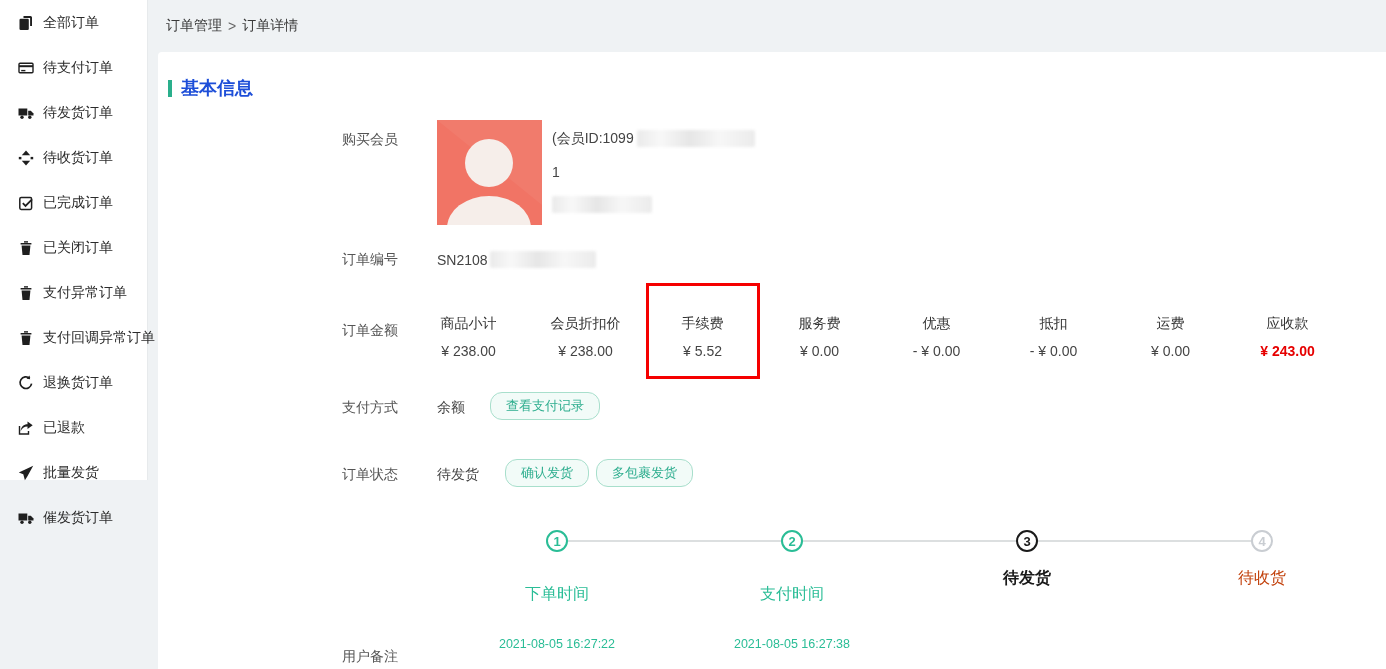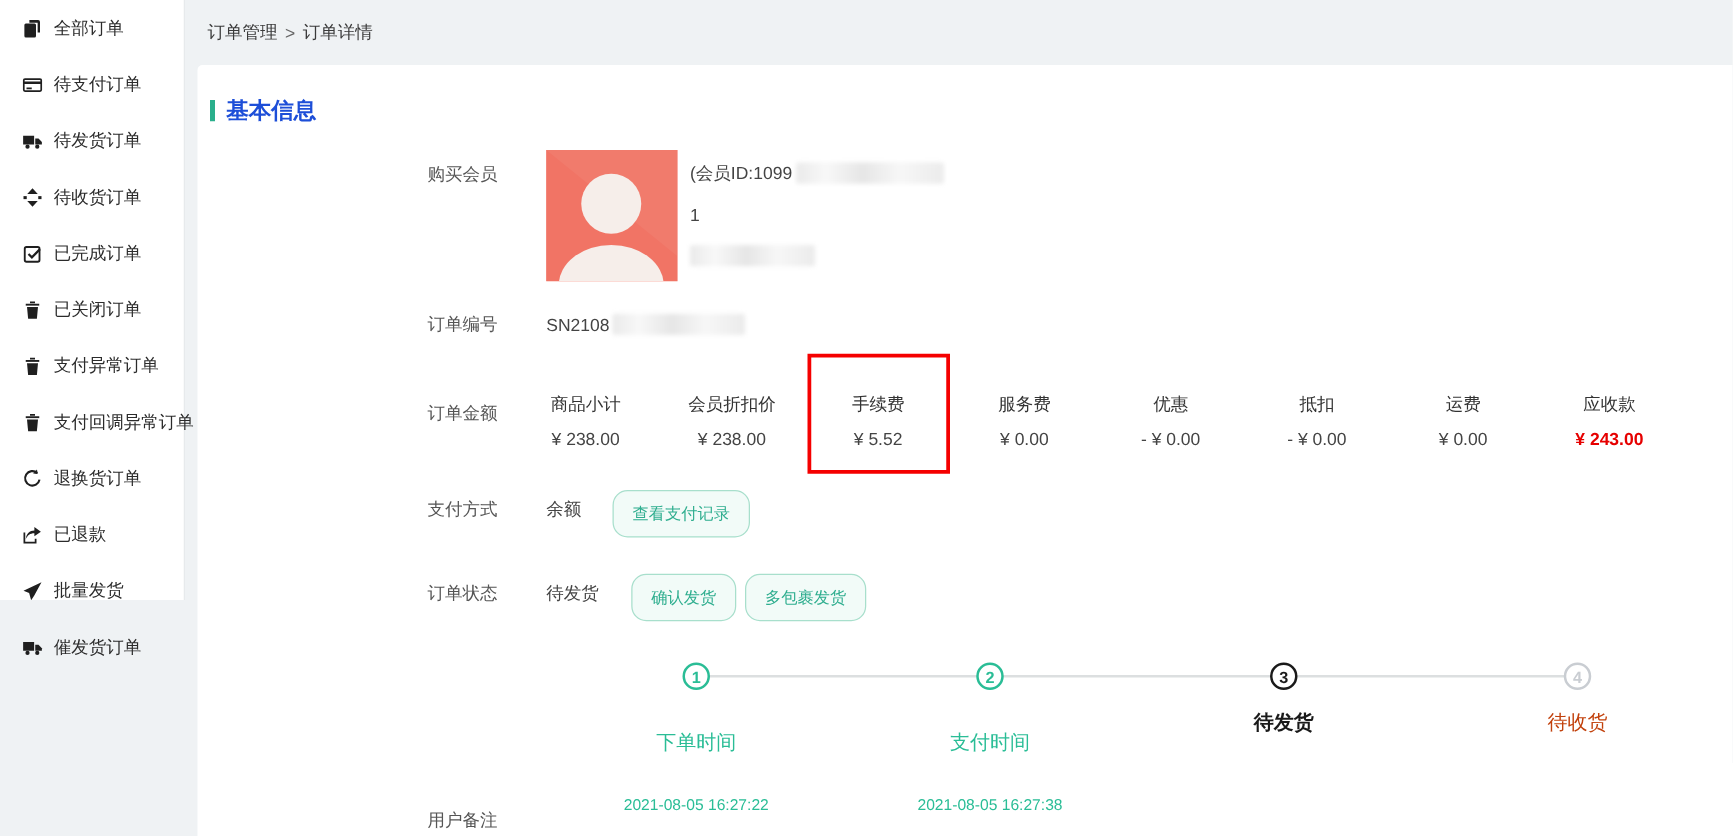--- a/index.html
+++ b/index.html
@@ -46,21 +46,21 @@
   .amount-cols { position:absolute; left:252px; top:262px; display:flex; }
   .amount-col { width:117px; text-align:center; }
   .amount-col .name { font-size:14px; color:#333; line-height:18px; margin-bottom:10px; }
   .amount-col .val  { font-size:14px; color:#444; line-height:18px; }
   .amount-col .val.red { color:#e60000; font-weight:bold; }
   .highlight-box { position:absolute; left:488px; top:231px; width:114px; height:96px;
     border:3px solid #f50000; pointer-events:none; }
 
   
   .inline-val { position:absolute; font-size:14px; color:#444; }
-  .ghost-btn { position:absolute; height:38px; display:flex; align-items:center; justify-content:center;
+  .ghost-btn { position:absolute; height:28px; display:flex; align-items:center; justify-content:center;
     font-size:13px; color:#2fae8f; background:#f2fbf8; border:1px solid #a8dfcc; border-radius:12px;
     cursor:pointer; padding:0 15px; }
 
   
   .steps-line { position:absolute; left:399px; top:488px; width:705px; height:2px; background:#dcdfe0; }
   .step { position:absolute; top:478px; width:220px; text-align:center; }
   .step .circle { width:22px; height:22px; line-height:19px; border-radius:50%; background:#fff;
     border:2px solid; font-size:13px; font-weight:bold; margin:0 auto; }
   .step .lbl { margin-top:16px; font-size:16px; }
   .step .time { margin-top:10px; font-size:12.5px; }

